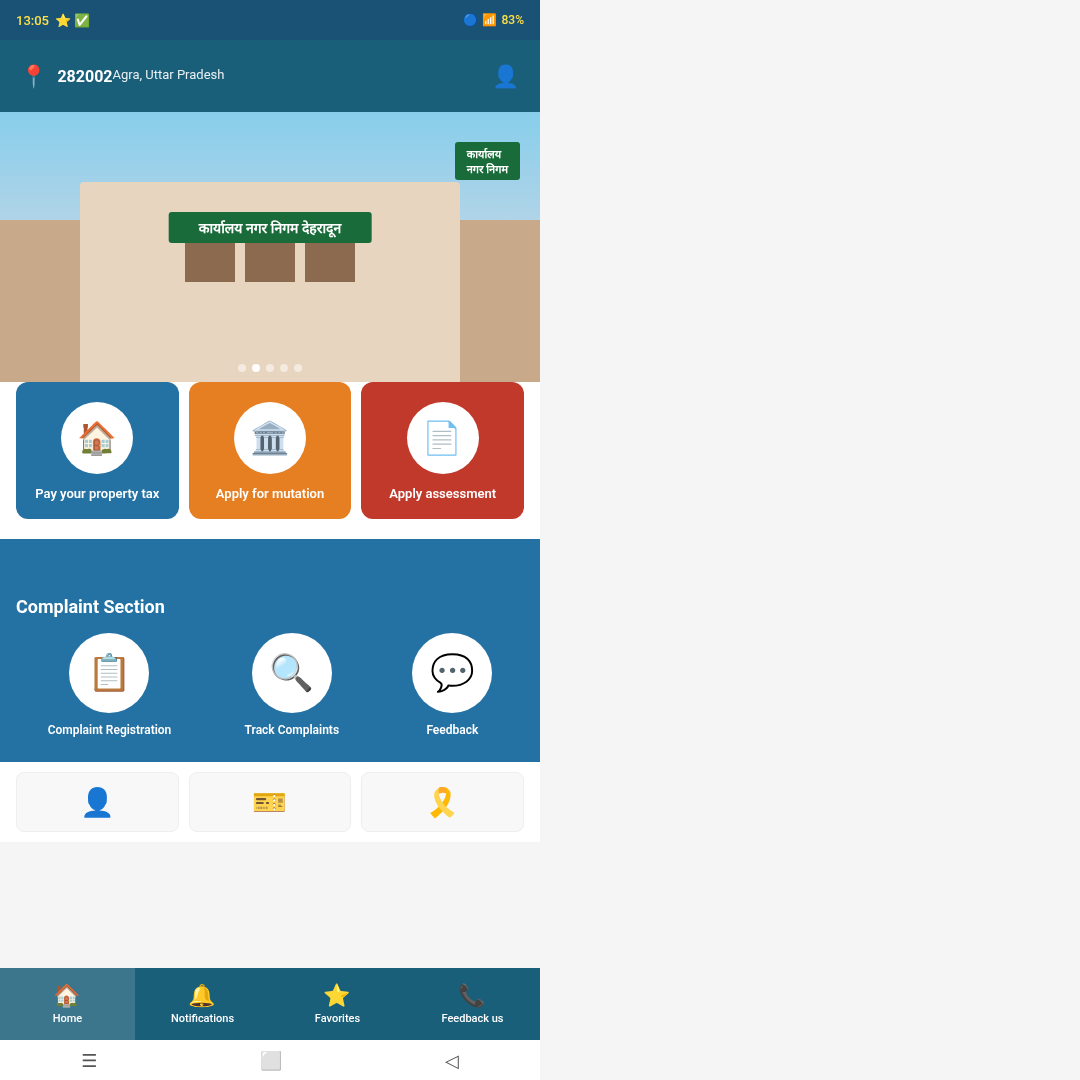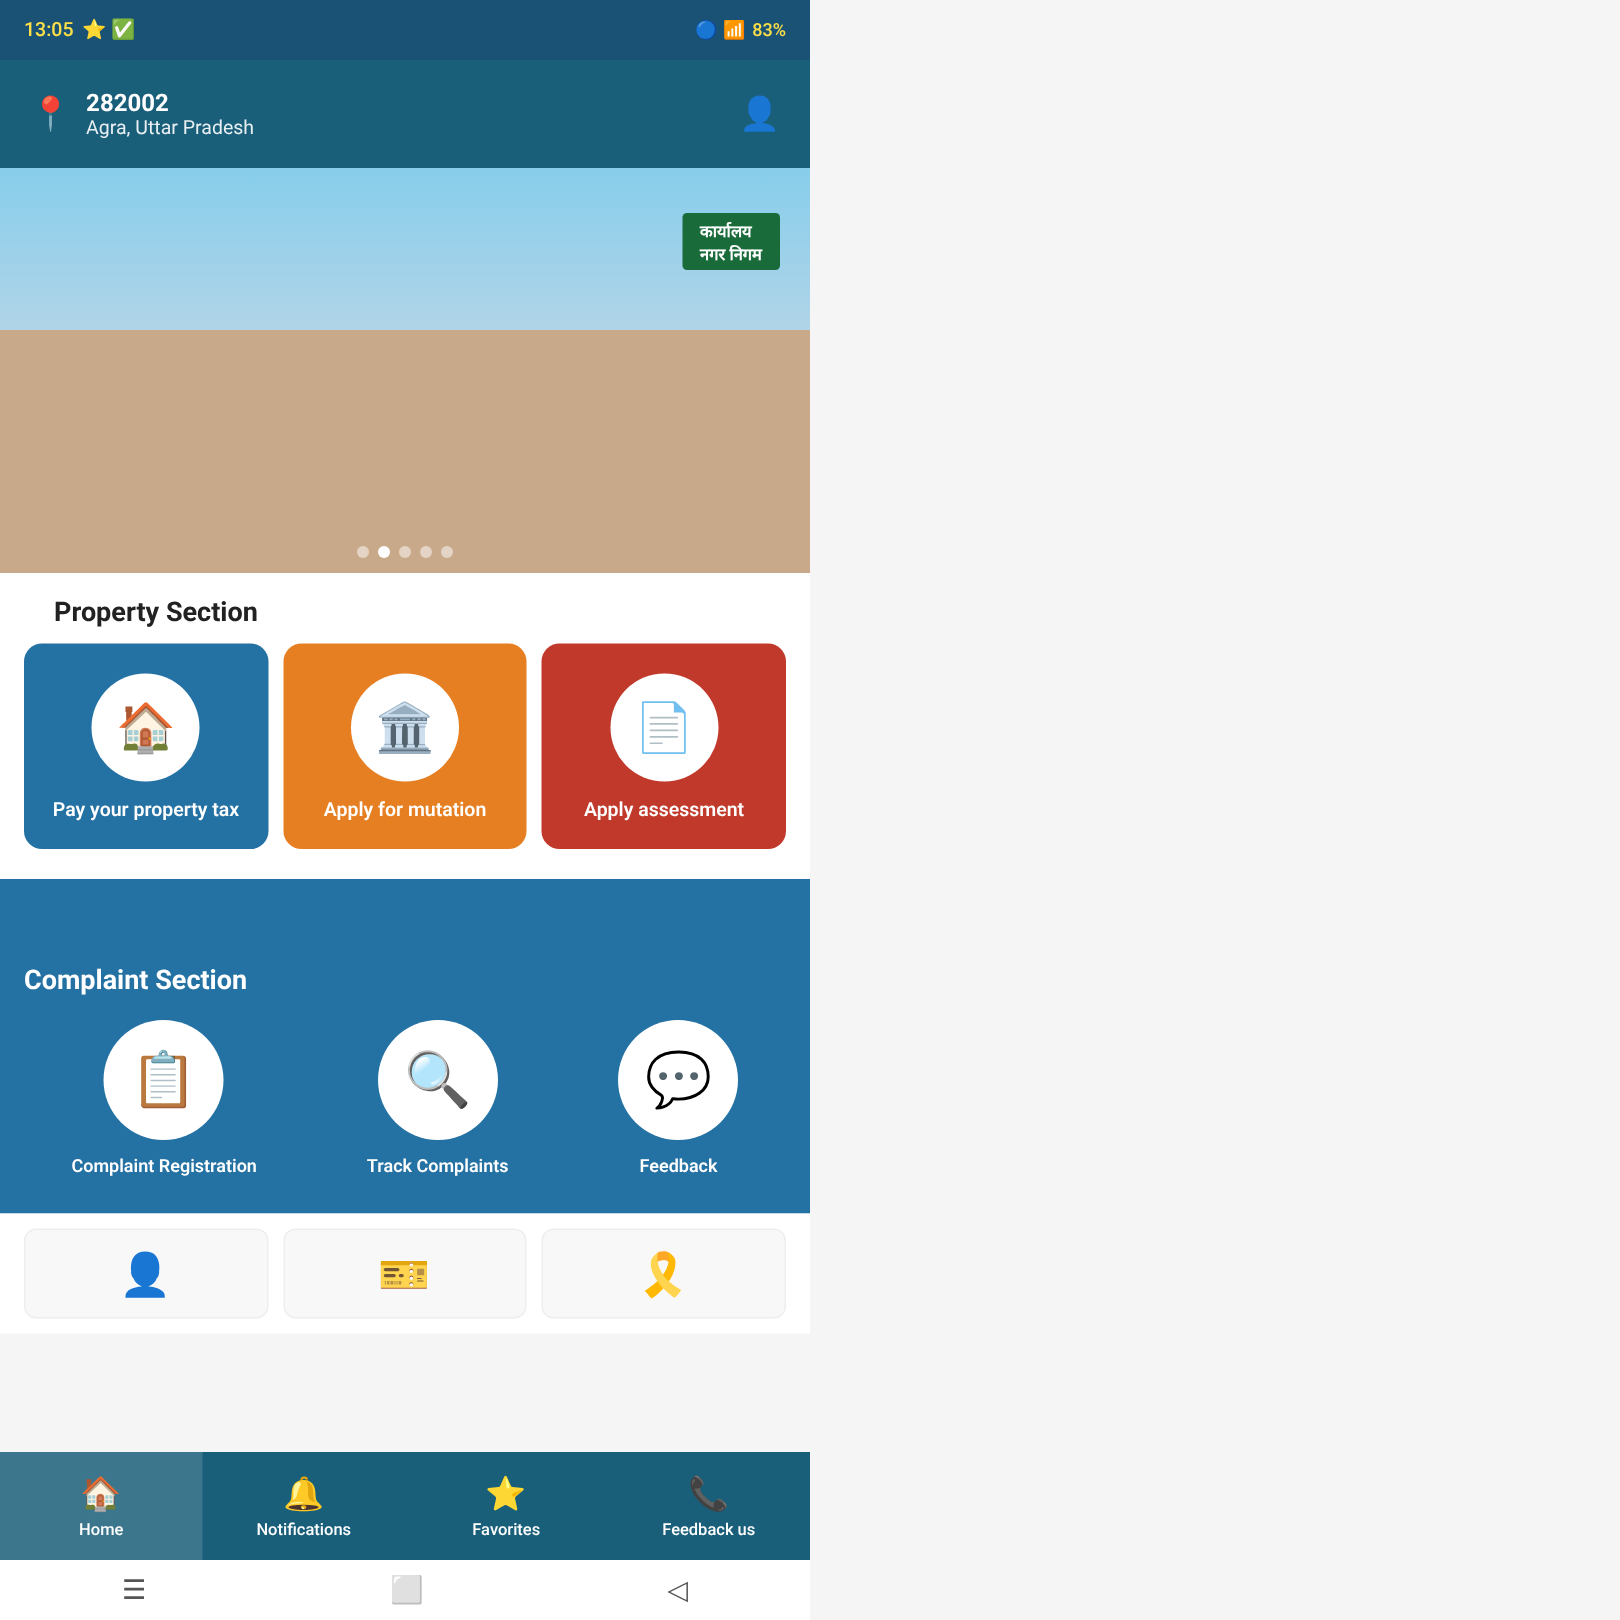--- a/index.html
+++ b/index.html
@@ -33,21 +33,21 @@
       background: #1a5f7a;
       color: white;
       height: 72px;
       display: flex;
       align-items: center;
       justify-content: space-between;
       padding: 0 20px;
     }
     .header-location { display: flex; align-items: center; gap: 10px; }
     .location-pin { color: #f39c12; font-size: 22px; }
-    .location-text { display: flex; flex-direction: column; }
+    .location-text { display: flex; flex-direction: row; }
     .location-pincode { font-size: 16px; font-weight: 700; }
     .location-city { font-size: 13px; opacity: 0.9; }
     .header-user { font-size: 22px; cursor: pointer; }
 
     
     .hero {
       width: 100%;
       height: 270px;
       background: linear-gradient(135deg, #c8a98a 0%, #b8956a 30%, #d4b896 60%, #c0a070 100%);
       position: relative;
@@ -295,34 +295,42 @@
       <span class="location-pincode">282002</span>
       <span class="location-city">Agra, Uttar Pradesh</span>
     </div>
   </div>
   <span class="header-user">👤</span>
 </div>
 
 <div class="hero">
   <div class="hero-building">
 
+    <div class="building-main">
+
+      <div class="banner-green">कार्यालय नगर निगम देहरादून</div>
+      <div class="arch-row">
+        <div class="arch"></div>
+        <div class="arch"></div>
+        <div class="arch"></div>
+      </div>
+    </div>
     <div class="banner-green2">कार्यालय<br>नगर निगम</div>
   </div>
 
   <div class="carousel-dots">
     <div class="dot"></div>
     <div class="dot active"></div>
     <div class="dot"></div>
     <div class="dot"></div>
     <div class="dot"></div>
   </div>
 </div>
 
 <div class="property-section">
-  <div class="section-title">Property Section</div>
   <div class="property-cards">
 
     <div class="property-card card-blue">
       <div class="card-icon-circle">
         <span>🏠</span>
       </div>
       <span class="card-label">Pay your property tax</span>
     </div>
 
     <div class="property-card card-orange">

